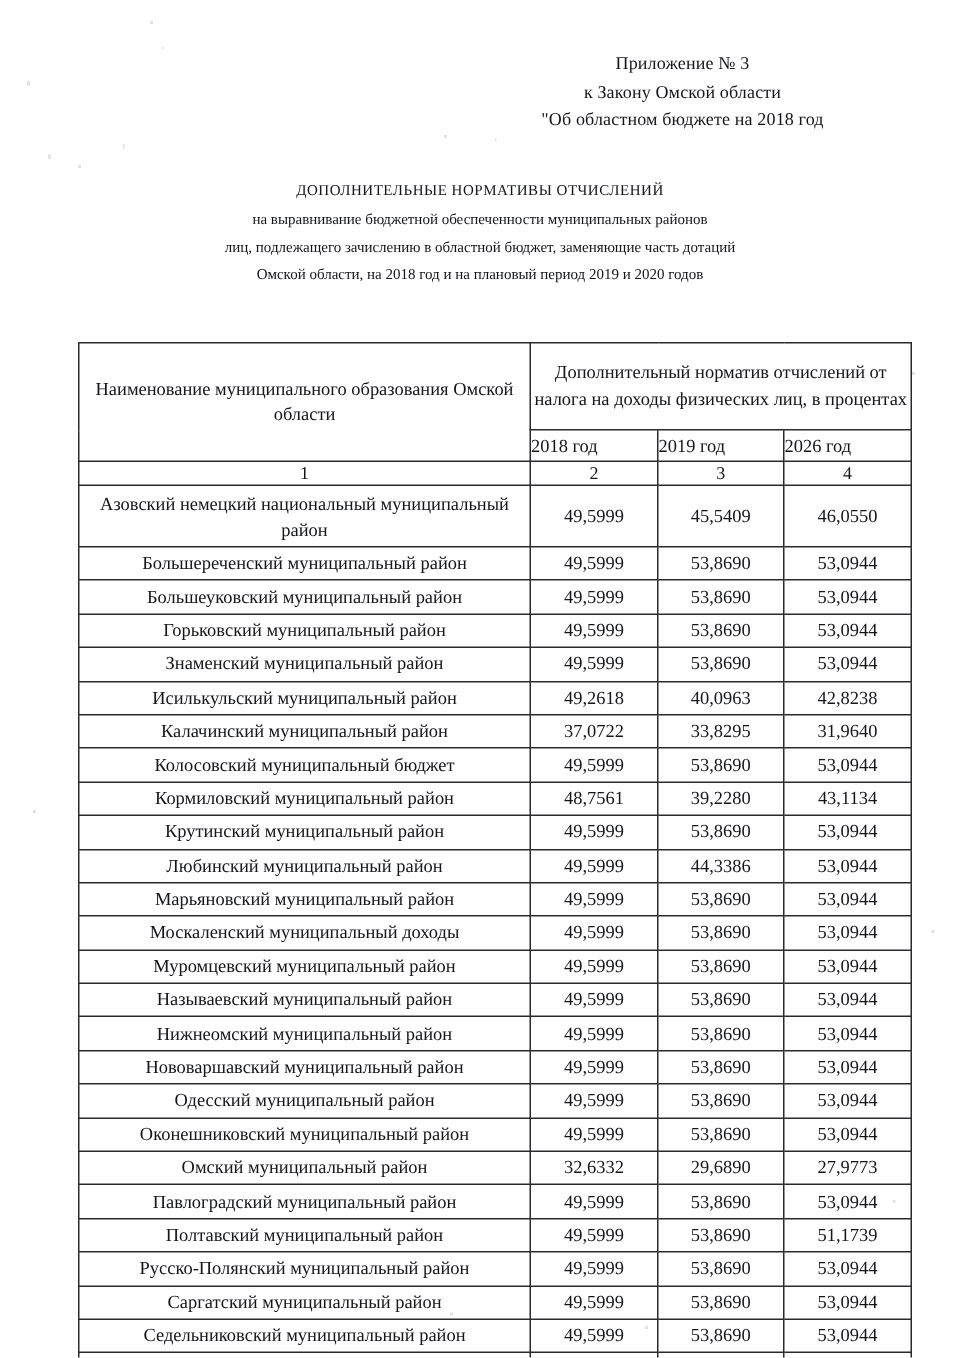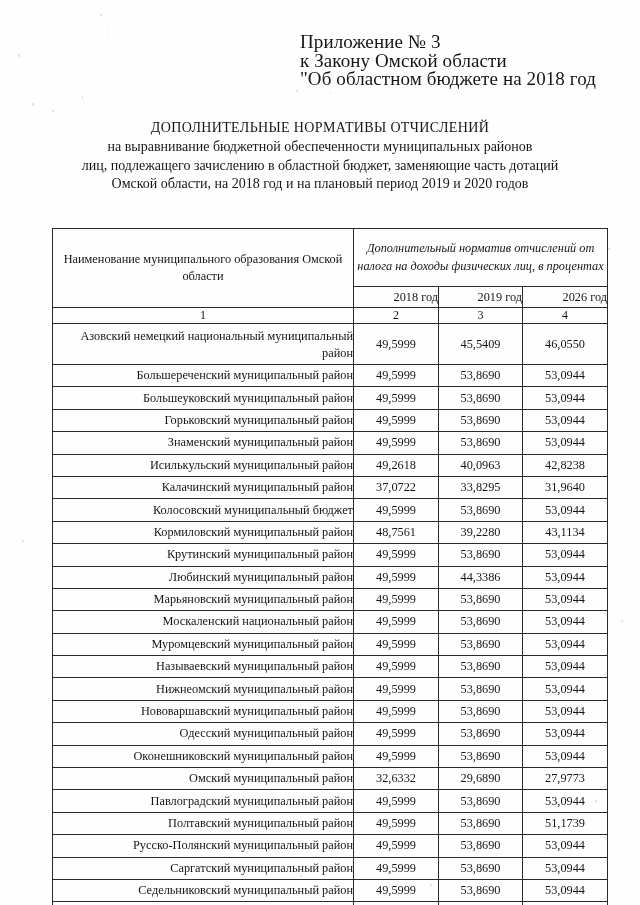--- a/index.html
+++ b/index.html
@@ -31,35 +31,35 @@
     opacity: .55;
     pointer-events: none;
   }
 
   
   .appendix {
     position: absolute;
     left: 300px;
     top: 33px;
     width: 310px;
-    text-align: left;
-    font-size: 19px;
+    text-align: center;
+    font-size: 12px;
     line-height: 18.5px;
     letter-spacing: .1px;
   }
   .appendix div { white-space: nowrap; }
 
   
   .doc-title {
     position: absolute;
     left: 50px;
     top: 119px;
     width: 540px;
     text-align: center;
-    font-size: 14px;
+    font-size: 10px;
     line-height: 18.8px;
   }
   .doc-title .t-main {
     letter-spacing: .35px;
   }
   .doc-title .t-sub { }
 
   
   .tbl {
     position: absolute;
@@ -88,36 +88,35 @@
     padding: 0 8px;
     margin-left: 12px;
   }
   .hdr-group {
     height: 57px;
     text-align: center;
     line-height: 17.5px;
     padding: 0 6px;
     vertical-align: top;
     padding-top: 5px;
-    font-style: italic;
   }
   .hdr-year {
     height: 20px;
-    text-align: right;
+    text-align: left;
   }
   .num-row td {
     height: 14px;
     text-align: center;
     font-size: 12px;
   }
   .r-name {
     padding: 0 3px 0 5px;
     height: 21.4px;
     line-height: 15px;
-    text-align: right;
+    text-align: center;
   }
   .r-name.two-line {
     height: 39px;
     line-height: 17px;
     padding-top: 1px;
   }
   .r-val {
     text-align: center;
     height: 21.4px;
   }
@@ -247,21 +246,21 @@
           <td class="r-val">44,3386</td>
           <td class="r-val">53,0944</td>
         </tr>
         <tr>
           <td class="r-name">Марьяновский муниципальный район</td>
           <td class="r-val">49,5999</td>
           <td class="r-val">53,8690</td>
           <td class="r-val">53,0944</td>
         </tr>
         <tr>
-          <td class="r-name">Москаленский национальный район</td>
+          <td class="r-name">Москаленский муниципальный доходы</td>
           <td class="r-val">49,5999</td>
           <td class="r-val">53,8690</td>
           <td class="r-val">53,0944</td>
         </tr>
         <tr>
           <td class="r-name">Муромцевский муниципальный район</td>
           <td class="r-val">49,5999</td>
           <td class="r-val">53,8690</td>
           <td class="r-val">53,0944</td>
         </tr>

